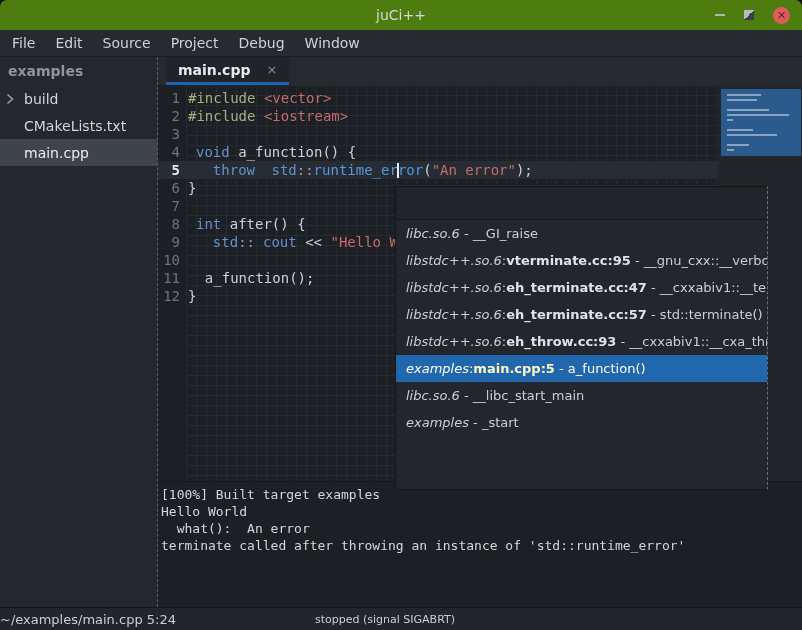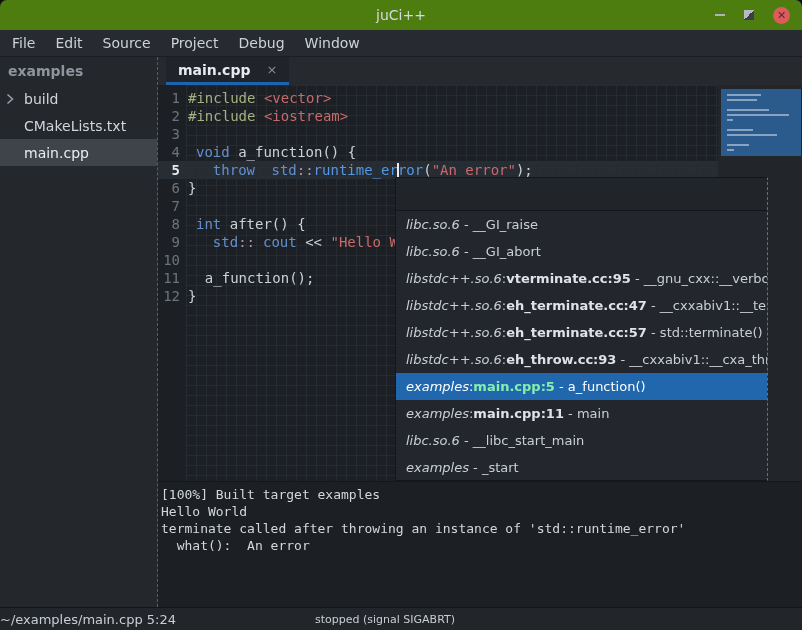--- a/index.html
+++ b/index.html
@@ -48,29 +48,29 @@
   .tok-inc{color:#c56b6b;}
   .tok-kw{color:#6390cc;margin-left:8px;}
   .tok-kwb{color:#5697e0;font-weight:normal;}
   .tok-op{color:#b393a8;}
   .tok-str{color:#c96a6a;}
   .caret{display:inline-block;width:2px;height:15px;background:#e9edf1;vertical-align:text-bottom;margin:0 -1px;}
   .minimap{width:84px;background:#22262b;position:relative;z-index:2;}
   .mini-slider{position:absolute;left:3px;right:1px;top:4px;height:67px;background:#2b5a8d;padding:5px 6px;}
   .mini-line{height:2px;margin-bottom:3px;background:rgba(212,226,240,.55);}
   
-  .popup{position:absolute;left:395px;top:177px;width:373px;height:304px;z-index:30;
+  .popup{position:absolute;left:395px;top:186px;width:373px;height:304px;z-index:30;
     background:#23272d;border:1px solid #14171a;border-right:1px dashed #6a7077;display:flex;flex-direction:column;}
   .popup-entry{height:33px;background:#212529;border-bottom:1px solid #14171a;flex:0 0 auto;}
   .popup-list{flex:1;overflow:hidden;}
   .popup-row{height:27px;line-height:27px;padding:0 10px;white-space:nowrap;overflow:hidden;font-size:13px;color:#c9cfd5;}
   .popup-row .lib{font-style:italic;}
   .popup-row .loc{font-weight:bold;color:#dfe3e7;}
   .popup-row.selected{background:#2067ae;color:#ffffff;}
-  .popup-row.selected .loc{color:#86efac;}
+  .popup-row.selected .loc{color:#fef9c3;}
   
   .terminal{flex:1 1 auto;background:#1c2025;border-top:1px solid #14171b;padding:4px 2px 0 3px;overflow:hidden;
     font-family:"DejaVu Sans Mono","Liberation Mono",monospace;font-size:13px;line-height:17px;color:#d2d7db;}
   .term-line{white-space:pre;}
   
   .statusbar{height:23px;background:#22262b;border-top:1px solid #121519;position:relative;display:flex;align-items:center;flex:0 0 auto;}
   .status-loc{color:#c9ced3;font-size:13px;padding-left:0;}
   .status-state{position:absolute;left:315px;color:#c9ced3;font-size:11px;}
 </style>
 </head>
@@ -173,37 +173,35 @@
               <div class="mini-line" style="width: 0px; background: transparent;"></div>
               <div class="mini-line" style="width: 22px;"></div>
               <div class="mini-line" style="width: 7px;"></div>
             </div>
         </div>
       </div>
 
       <div class="terminal" id="terminal">
           <div class="term-line">[100%] Built target examples</div>
           <div class="term-line">Hello World</div>
+          <div class="term-line">  what():  An error</div>
           <div class="term-line">terminate called after throwing an instance of 'std::runtime_error'</div>
-          <div class="term-line">  what():  An error</div>
         </div>
     </div>
   </div>
 
   <div class="popup">
     <div class="popup-entry"></div>
     <div class="popup-list" id="popup-list">
         <div class="popup-row"><span class="lib">libc.so.6</span><span> - __GI_raise</span></div>
-        <div class="popup-row"><span class="lib">libc.so.6</span><span> - __GI_abort</span></div>
         <div class="popup-row"><span class="lib">libstdc++.so.6</span>:<span class="loc">vterminate.cc:95</span><span> - __gnu_cxx::__verbos</span></div>
         <div class="popup-row"><span class="lib">libstdc++.so.6</span>:<span class="loc">eh_terminate.cc:47</span><span> - __cxxabiv1::__tern</span></div>
         <div class="popup-row"><span class="lib">libstdc++.so.6</span>:<span class="loc">eh_terminate.cc:57</span><span> - std::terminate()</span></div>
         <div class="popup-row"><span class="lib">libstdc++.so.6</span>:<span class="loc">eh_throw.cc:93</span><span> - __cxxabiv1::__cxa_thro</span></div>
         <div class="popup-row selected"><span class="lib">examples</span>:<span class="loc">main.cpp:5</span><span> - a_function()</span></div>
-        <div class="popup-row"><span class="lib">examples</span>:<span class="loc">main.cpp:11</span><span> - main</span></div>
         <div class="popup-row"><span class="lib">libc.so.6</span><span> - __libc_start_main</span></div>
         <div class="popup-row"><span class="lib">examples</span><span> - _start</span></div>
       </div>
   </div>
 
   <div class="statusbar">
     <span class="status-loc">~/examples/main.cpp 5:24</span>
     <span class="status-state">stopped (signal SIGABRT)</span>
   </div>
 

